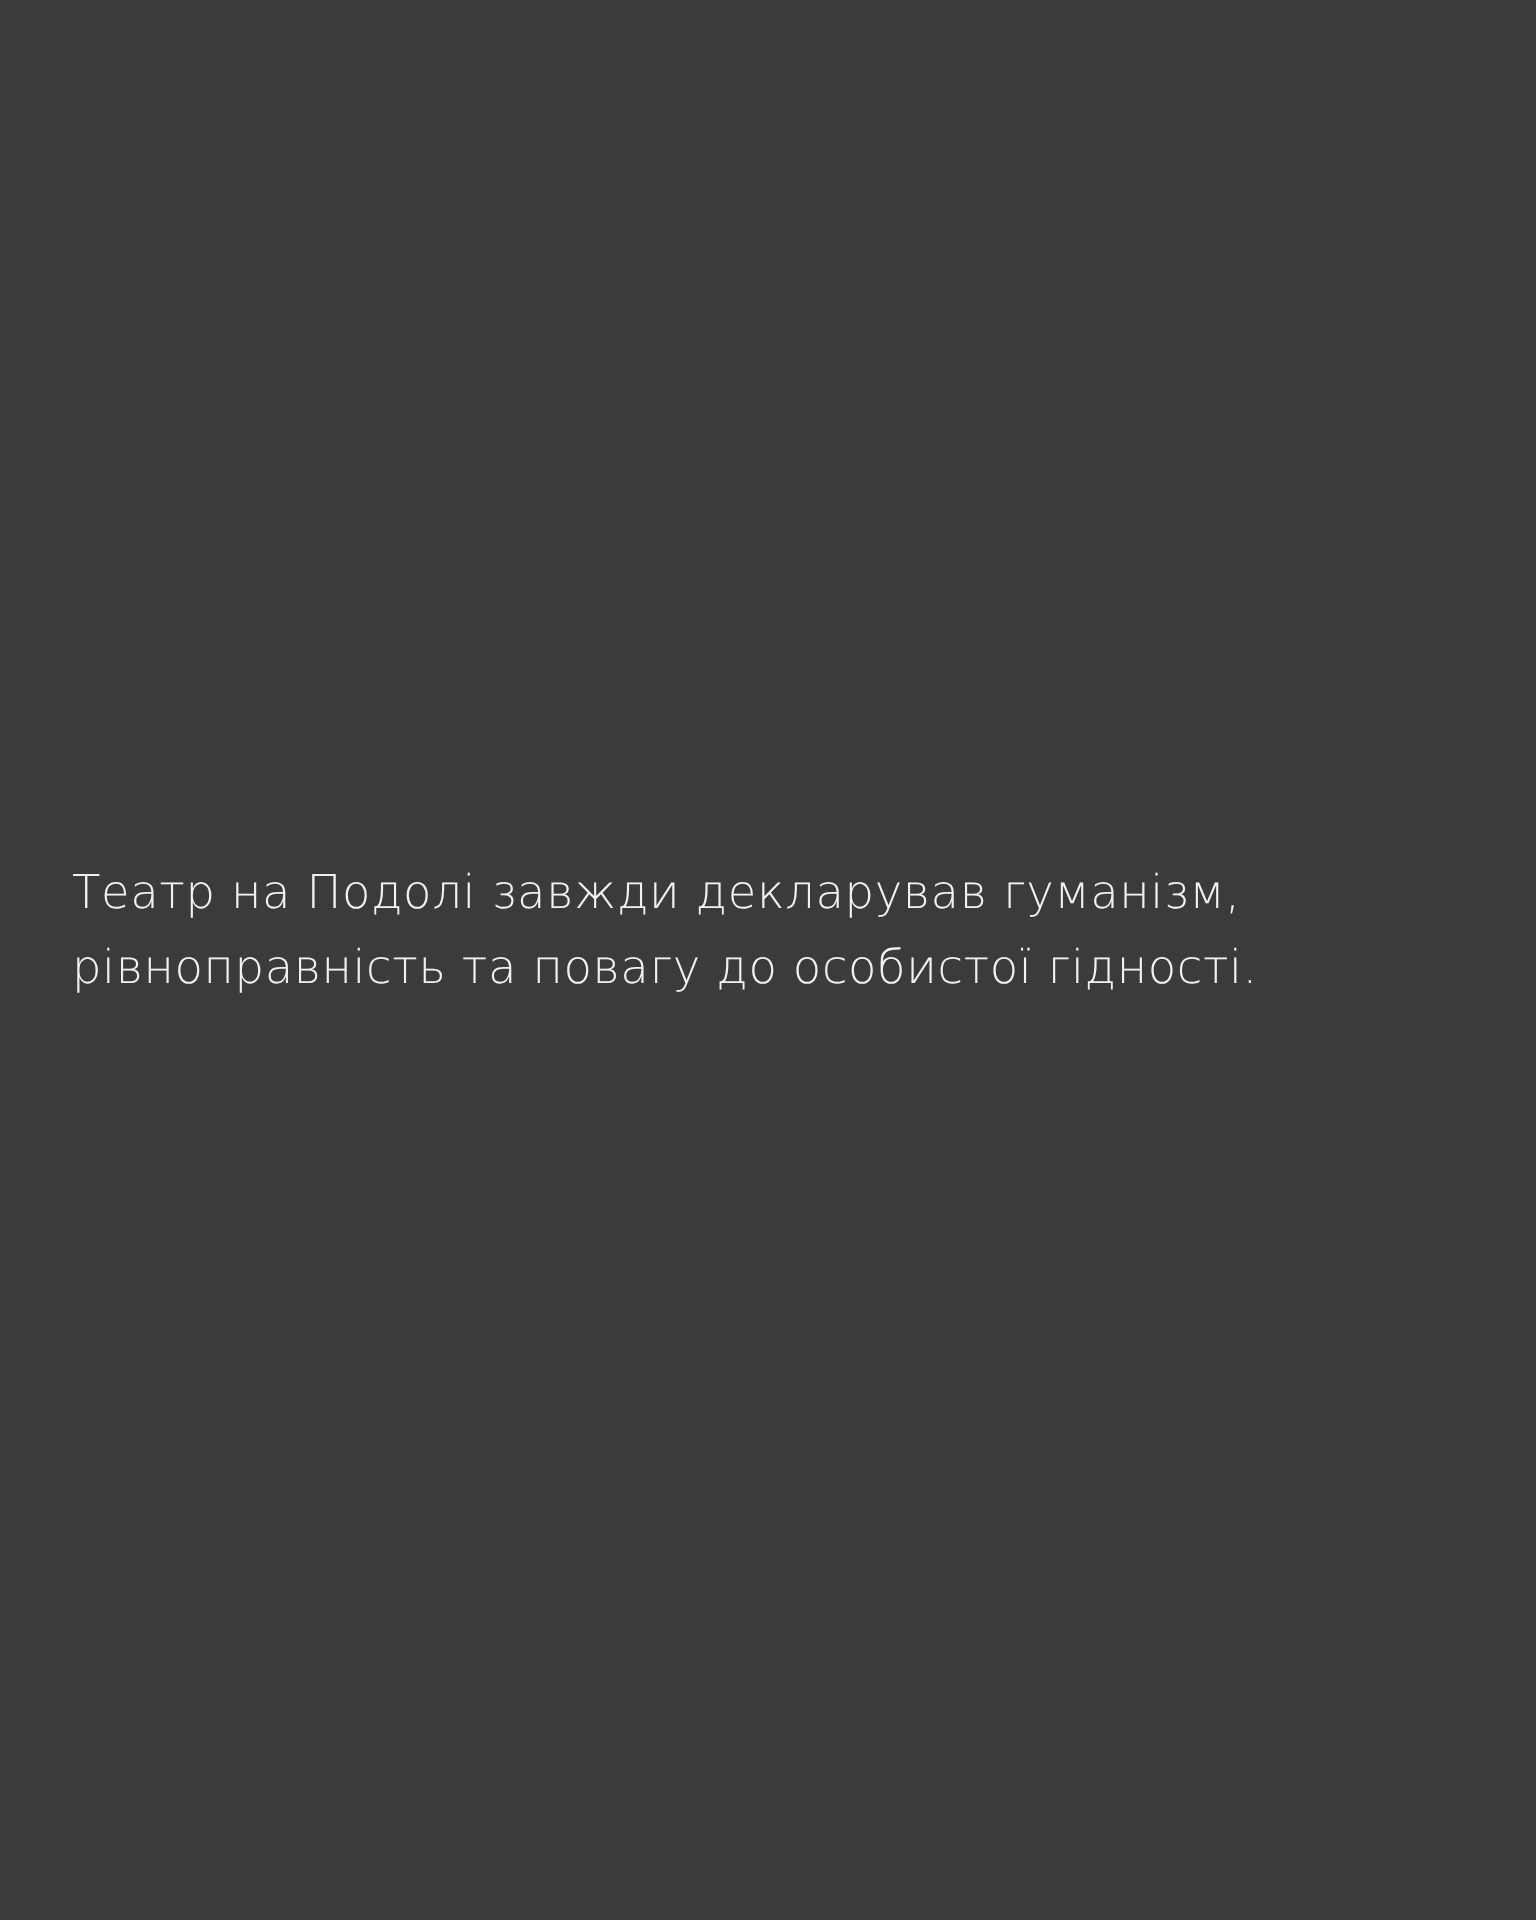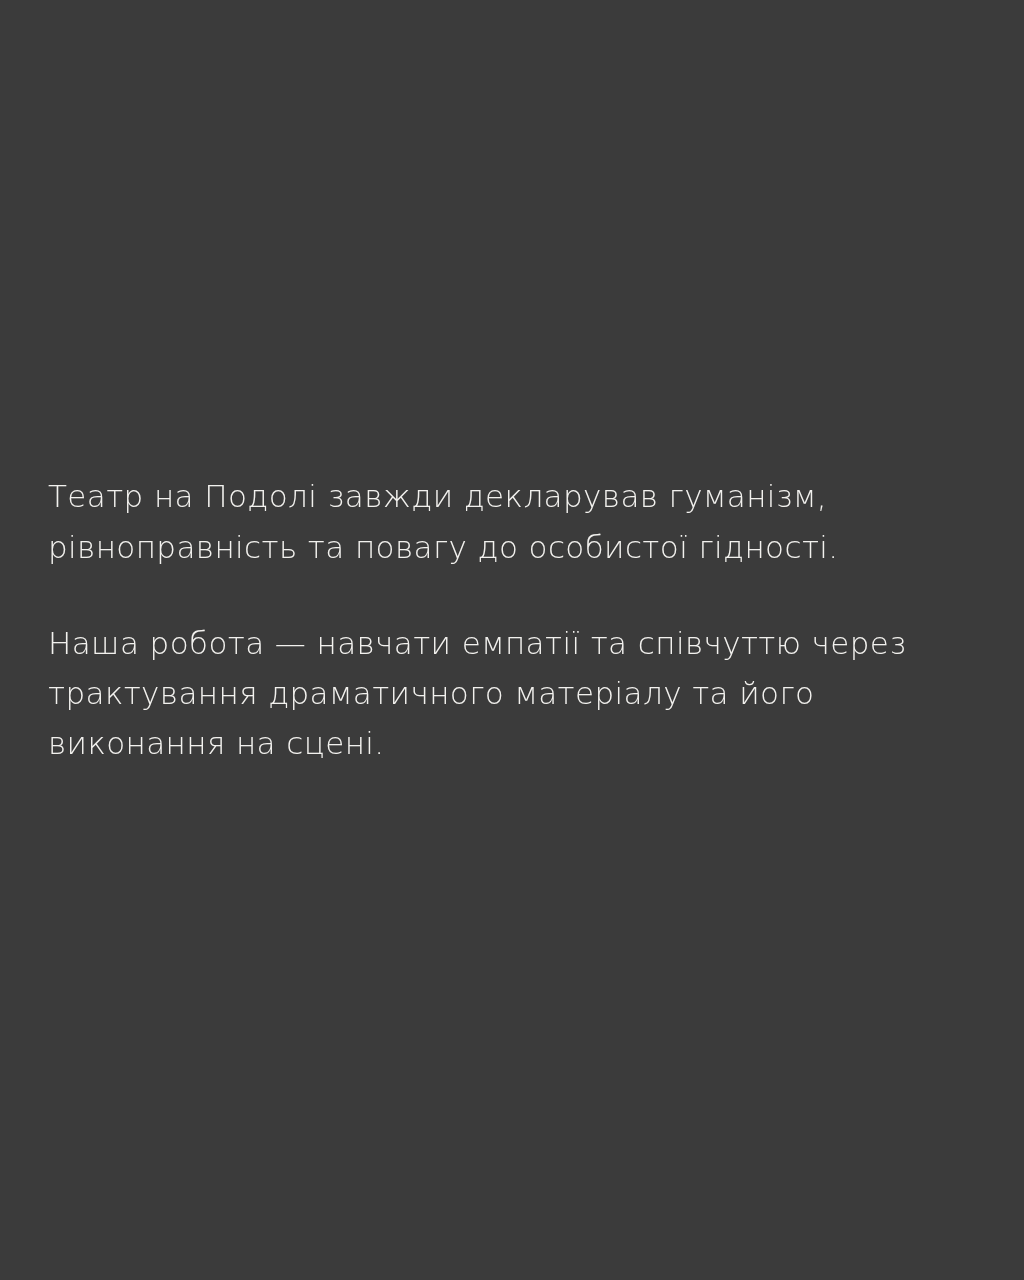--- a/index.html
+++ b/index.html
@@ -42,15 +42,14 @@
   .paragraph:last-child {
     margin-bottom: 0;
   }
 </style>
 </head>
 <body>
 
 <div class="statement-card">
   <div class="statement-body">
     <p class="paragraph">Театр на Подолі завжди декларував гуманізм, рівноправність та повагу до особистої гідності.</p>
-    <p class="paragraph">Наша робота — навчати емпатії та співчуттю через трактування драматичного матеріалу та його виконання на сцені.</p>
   </div>
 </div>
 
 </body></html>

